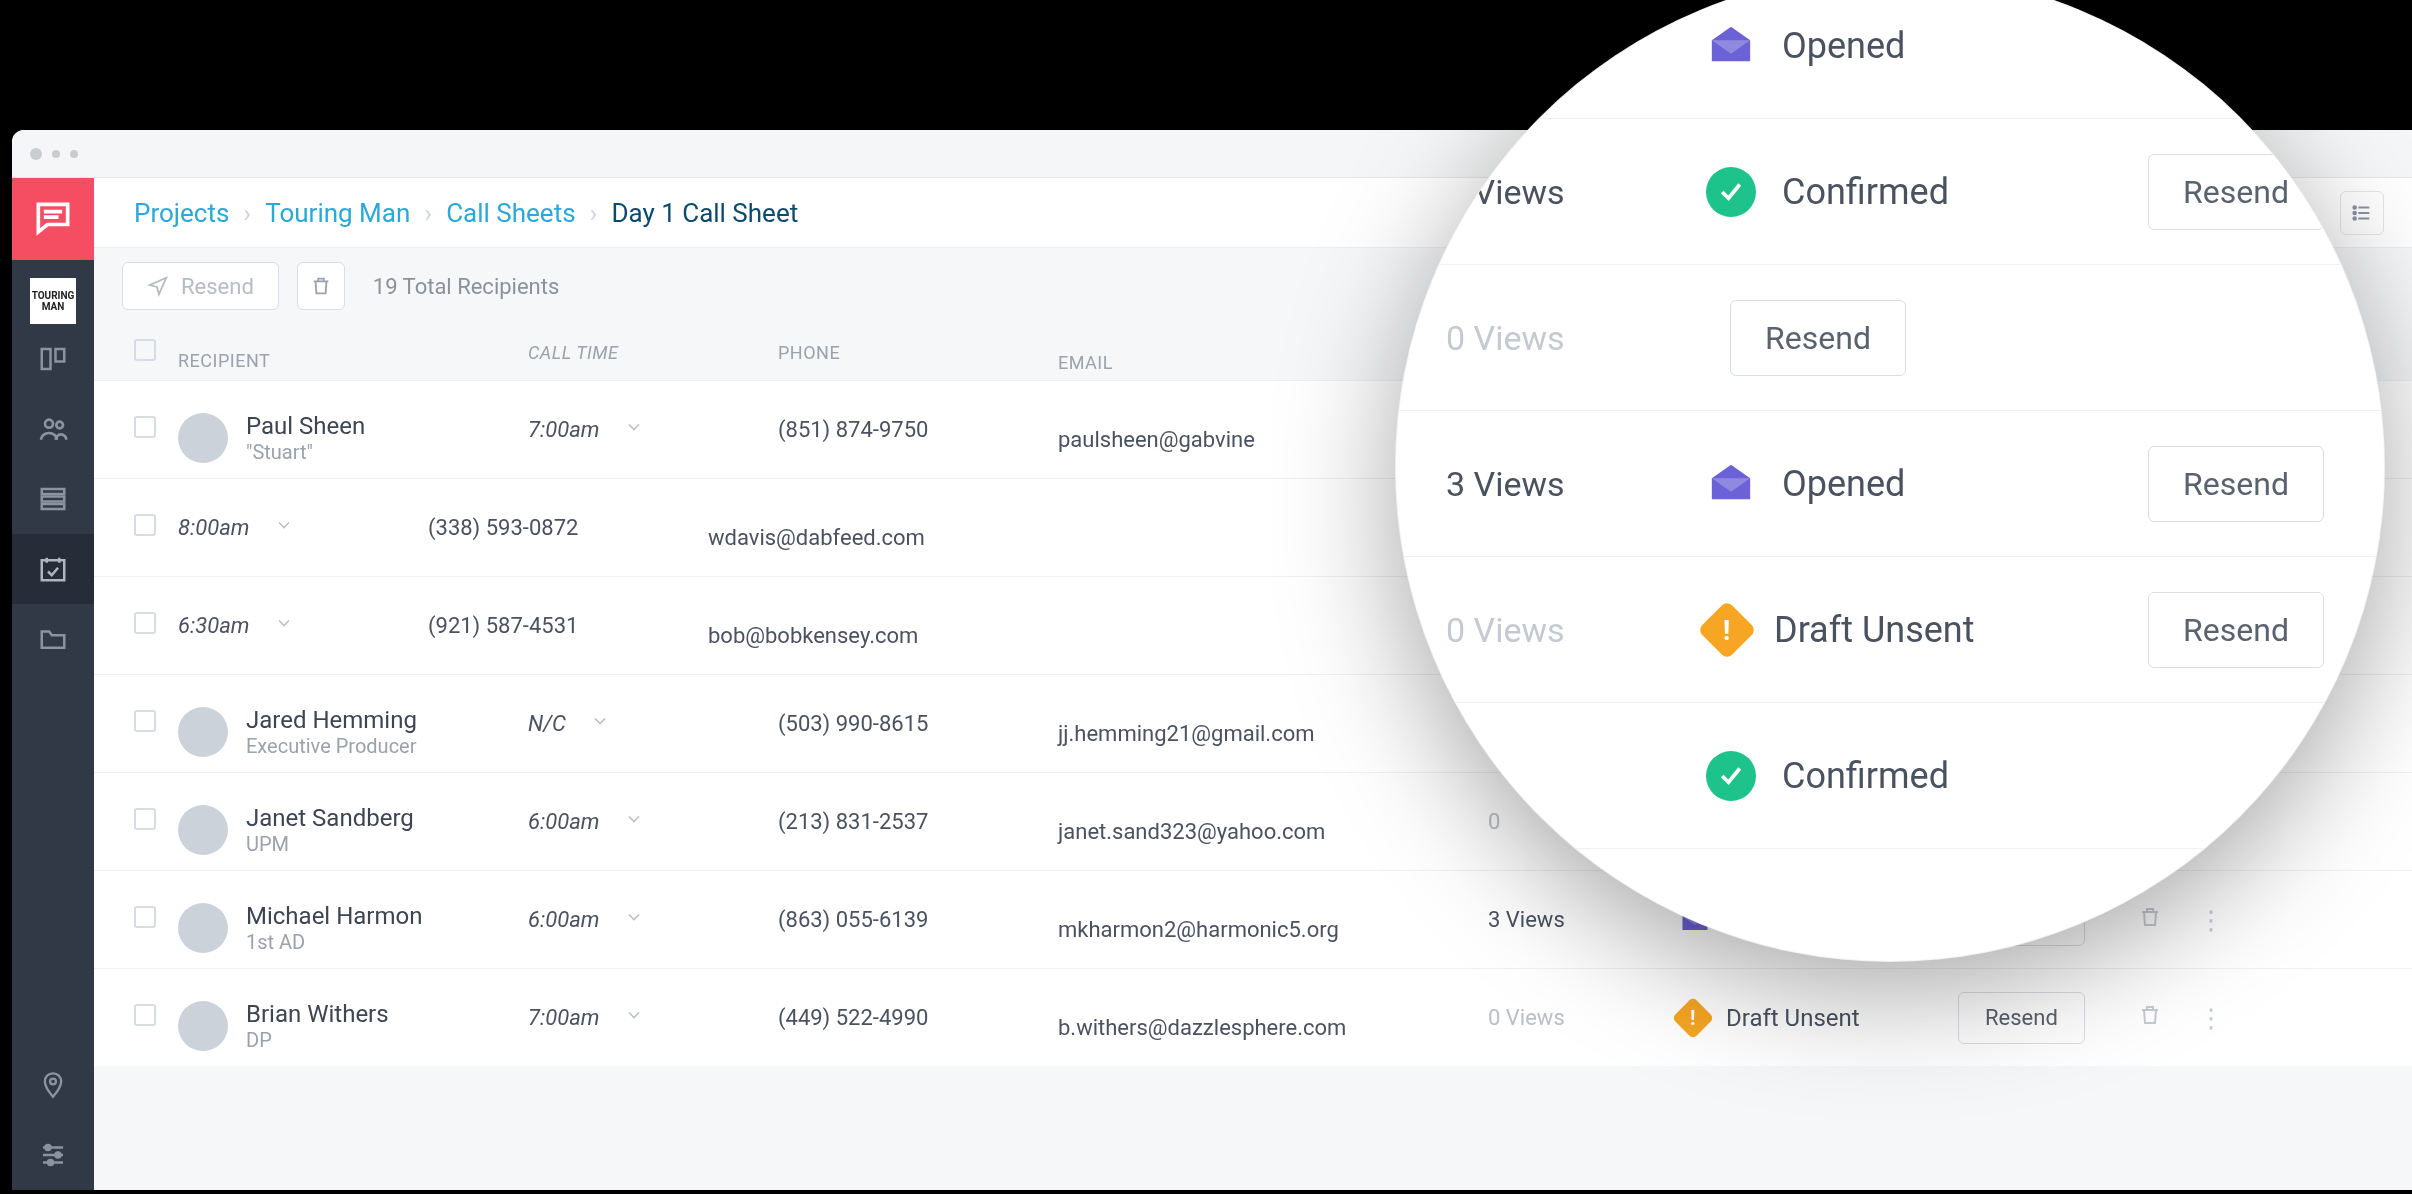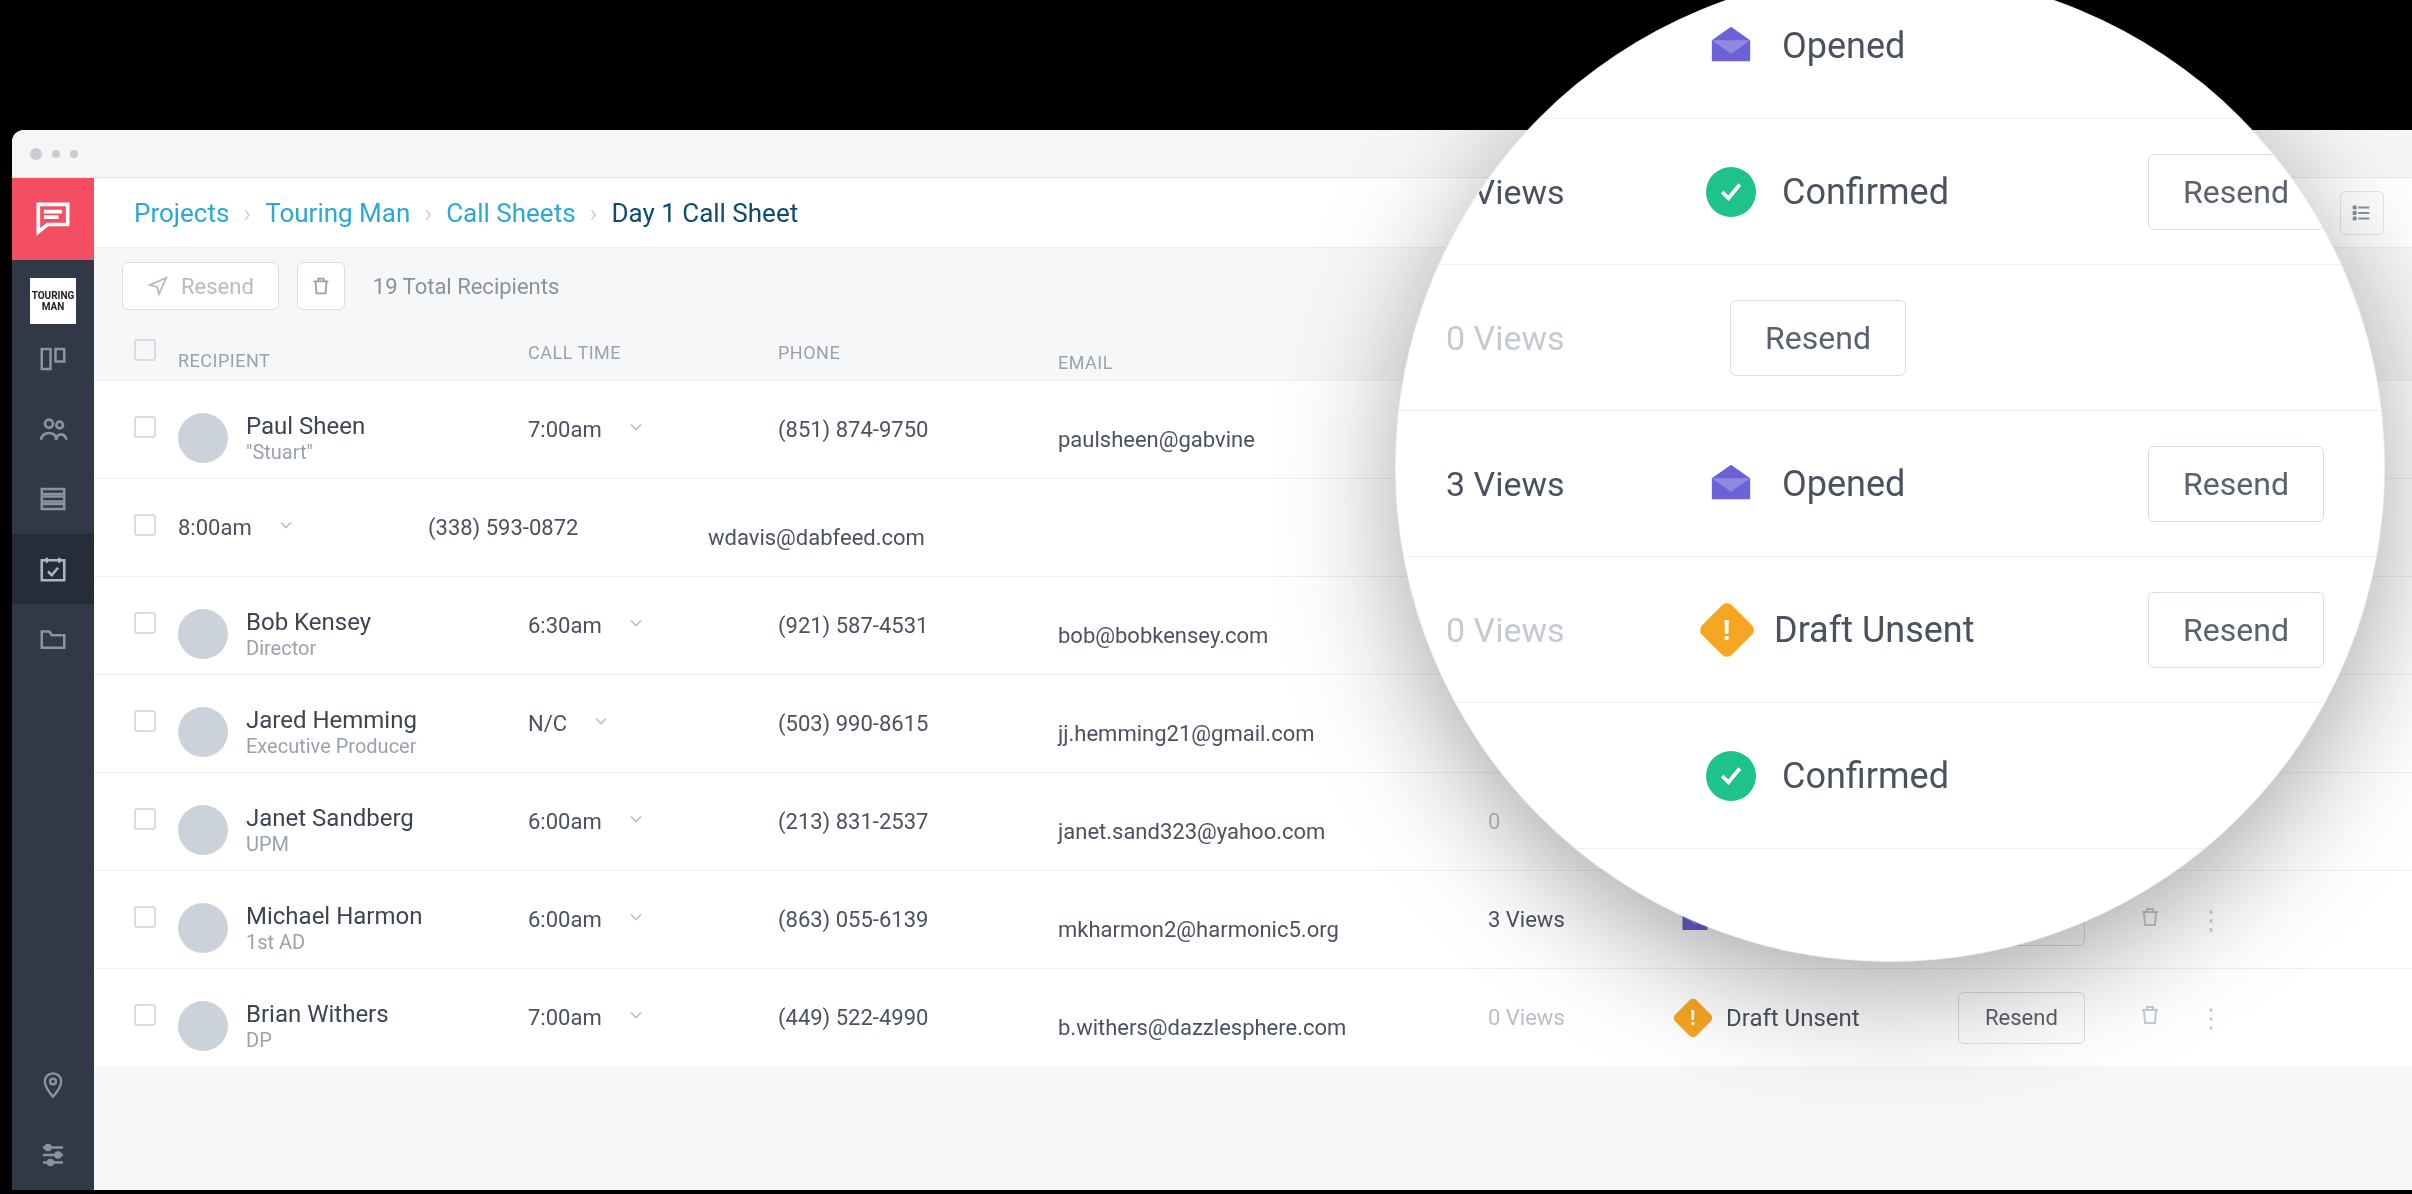--- a/index.html
+++ b/index.html
@@ -33,21 +33,21 @@
   .btn-outline { height:48px; padding:0 24px; border:1px solid #d9dee4; border-radius:6px; background:#fff; color:#737b86; font-size:22px; display:flex;align-items:center;gap:12px; cursor:pointer;}
   .btn-outline.disabled{ color:#b6bcc4; }
   .btn-icon { width:48px; height:48px; border:1px solid #d9dee4; border-radius:6px; background:#fff; color:#9aa2ac; display:flex;align-items:center;justify-content:center; cursor:pointer;}
   .tot { color:#8a929c; font-size:22px; margin-left:10px; }
 
   
   .thead { display:flex; align-items:center; height:56px; padding:0 30px 0 40px; color:#9aa2ac; font-size:18px; letter-spacing:.5px;}
   .thead .chk,.row .chk{ width:44px; }
   .chkbox{width:22px;height:22px;border:2px solid #d7dce2;border-radius:3px;display:inline-block;}
   .col-rec{ width:350px;margin-top:17px; }
-  .col-time{ width:250px; }
+  .col-time{ width:250px;font-style:italic; }
   .col-phone{ width:280px; }
   .col-email{ width:430px;margin-top:20px; }
   .col-views{ width:190px; }
   .col-status{ width:280px; }
   .col-act{ width:180px; }
   .col-trash{ width:60px; }
   .col-more{ width:40px; }
 
   .rows{ background:#fff; }
   .row{ display:flex; align-items:center; height:98px; border-top:1px solid #eef1f4; padding:0 30px 0 40px; font-size:22px; color:#4a5260;}
@@ -255,29 +255,20 @@
       <div class="col-phone">(338) 593-0872</div>
       <div class="col-email">wdavis@dabfeed.com</div>
       <div class="col-views views"></div>
       <div class="col-status"></div>
       <div class="col-act"></div>
       <div class="col-trash"></div>
       <div class="col-more"></div>
     </div>
     <div class="row">
       <div class="chk"><span class="chkbox"></span></div>
-      <div class="col-rec">
-              <div class="rec-wrap">
-        <span class="avatar av3"></span>
-        <div class="rec-text">
-          <div class="name">Bob Kensey</div>
-          <div class="role">Director</div>
-        </div>
-      </div>
-            </div>
       <div class="col-time">
               <div class="time-wrap">
         <span>6:30am</span>
         <span class="chev"><svg width="20" height="20" viewBox="0 0 24 24" fill="none" stroke="currentColor" stroke-width="2">
                     <path d="M6 9l6 6 6-6"></path>
                   </svg></span>
       </div>
             </div>
       <div class="col-phone">(921) 587-4531</div>
       <div class="col-email">bob@bobkensey.com</div>

